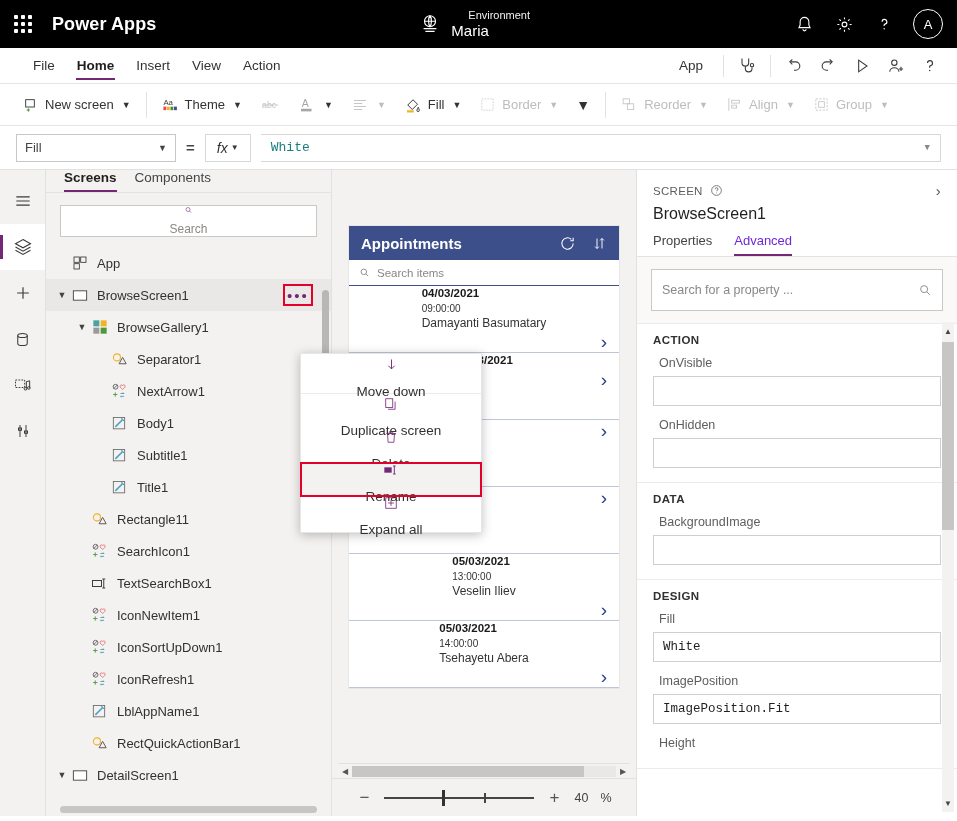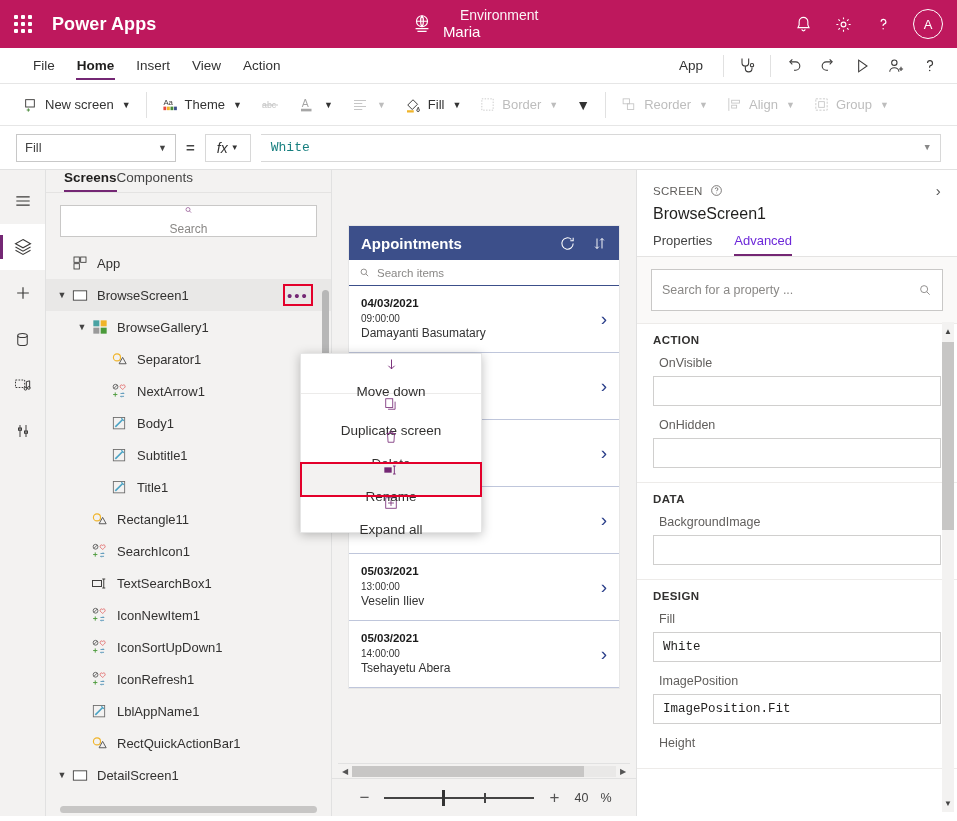--- a/index.html
+++ b/index.html
@@ -5,33 +5,33 @@
   * { box-sizing: border-box; margin: 0; padding: 0; }
   html, body {
     width: 957px; height: 821px;
     font-family: "Liberation Sans", sans-serif;
     background: #ffffff; overflow: hidden;
   }
   .app { position: relative; width: 957px; height: 821px; }
 
   
   .topbar {
-    height: 48px; background: #be185d; color: #fff;
+    height: 48px; background: #000000; color: #fff;
     display: flex; align-items: center; padding: 0 14px 0 10px;
   }
   .waffle { width: 26px; height: 26px; display: grid;
     grid-template-columns: repeat(3, 4px); grid-template-rows: repeat(3, 4px);
     gap: 3px; justify-content: center; align-content: center; cursor: pointer; }
   .waffle i { width: 4px; height: 4px; background: #fff; border-radius: 1px; display:block;}
   .brand { font-size: 18px; font-weight: bold; margin-left: 16px; letter-spacing: .1px;}
   .topbar-center { margin-left: auto; display: flex; align-items: center; gap: 10px; }
   .env-icon { width: 22px; height: 22px; position: relative; }
   .env-icon svg { display:block; }
   .env-text { line-height: 1.15; }
-  .env-label { font-size: 14px; opacity: .95; margin-left: 17px; }
+  .env-label { font-size: 11px; opacity: .95; margin-left: 17px; }
   .env-name { font-size: 15px; }
   .topbar-right { margin-left: auto; display: flex; align-items: center; gap: 18px; }
   .tb-icon { width: 22px; height: 22px; display:flex; align-items:center; justify-content:center; cursor:pointer;}
   .avatar { width: 30px; height: 30px; border-radius: 50%; border: 1.4px solid #fff;
     display: flex; align-items: center; justify-content: center; font-size: 13px; cursor:pointer;}
 
   
   .menubar { height: 36px; background: #fff; border-bottom: 1px solid #e6e6e6;
     display: flex; align-items: stretch; padding-left: 22px; }
   .menu-item { display:flex; align-items:center; padding: 0 11px; font-size: 13.5px; color: #333;
@@ -74,21 +74,21 @@
      position:relative; cursor:pointer; color:#3b3a39; }
   .rail-btn.active { background:#fff; }
   .rail-btn.active::before { content:''; position:absolute; left:0; top:11px; bottom:11px; width:3px; background:#742774;}
 
   
   .tree { width: 286px; background:#f3f2f1; border-right:1px solid #e1e1e1;
     display:flex; flex-direction:column; position:relative; }
   .tree-head { display:flex; align-items:center; justify-content:space-between; padding: 14px 16px 8px 18px;}
   .tree-title { font-size: 17px; color:#201f1e; }
   .tree-close { cursor:pointer; color:#444; font-size:17px; line-height:1; }
-  .tree-tabs { display:flex; padding: 0 18px; border-bottom:1px solid #e4e3e2; }
+  .tree-tabs { display:flex; gap:18px; padding: 0 18px; border-bottom:1px solid #e4e3e2; }
   .tree-tab { font-size: 13.5px; color:#444; padding-bottom: 7px; cursor:pointer; position:relative;}
   .tree-tab.active { font-weight:bold; color:#201f1e; }
   .tree-tab.active::after{content:'';position:absolute;left:0;right:0;bottom:0;height:2.5px;background:#742774;}
   .tree-search-wrap { padding: 12px 14px 10px 14px; }
   .tree-search { height: 32px; background:#fff; border:1px solid #c9c8c7; display:flex; align-items:center;
     gap: 8px; padding: 0 10px; font-size: 12px; color:#8a8886; cursor:text;flex-direction:column;}
   .tree-list { flex:1; overflow:hidden; position:relative; }
   .tnode { height: 32px; display:flex; align-items:center; font-size: 13px; color:#323130;
      padding-right: 8px; cursor:pointer; position:relative;}
   .tnode.sel { background:#e9e8e7; }
@@ -114,21 +114,21 @@
   .canvas-area { flex:1; background:#f3f2f1; position:relative; display:flex;
      flex-direction:column; align-items:center; border-right:1px solid #e1e1e1; }
   .phone { width: 270px; margin-top: 56px; background:#fff; box-shadow:0 0 0 1px #e7e7e7; }
   .ph-head { background:#3c4f8a; height: 34px; display:flex; align-items:center;
      padding: 0 12px; color:#fff; }
   .ph-title { font-size: 15px; font-weight:bold; }
   .ph-head-icons { margin-left:auto; display:flex; gap:16px; align-items:center;}
   .ph-search { height: 26px; border-bottom: 1.5px solid #3c4f8a; display:flex; align-items:center;
      gap:7px; padding: 0 10px; color:#8a8886; font-size: 11.5px; }
   .ph-item { height: 67px; border-bottom: 1.2px solid #bfc6db; display:flex; align-items:center;
-     padding: 0 12px; position:relative;}
+     padding: 0 12px; position:relative;flex-direction:column;}
   .ph-item .txt { line-height: 1.35; }
   .ph-d { font-size: 11.5px; font-weight: bold; color:#1a1a1a; }
   .ph-t { font-size: 10px; color:#333; }
   .ph-n { font-size: 12px; color:#333; }
   .ph-chev { margin-left:auto; color:#2b3f8a; font-size: 19px; font-weight: 300;}
   .canvas-hscroll { position:absolute; left:6px; right:6px; bottom:38px; height:15px;
      background:#f3f2f1; border-top:1px solid #e1e1e1; display:flex; align-items:center; }
   .chs-arrow { width:14px; text-align:center; font-size:8px; color:#555;}
   .chs-track { flex:1; height:11px; background:#e9e8e7;}
   .chs-thumb { height:11px; background:#c7c6c5; width: 88%;}

